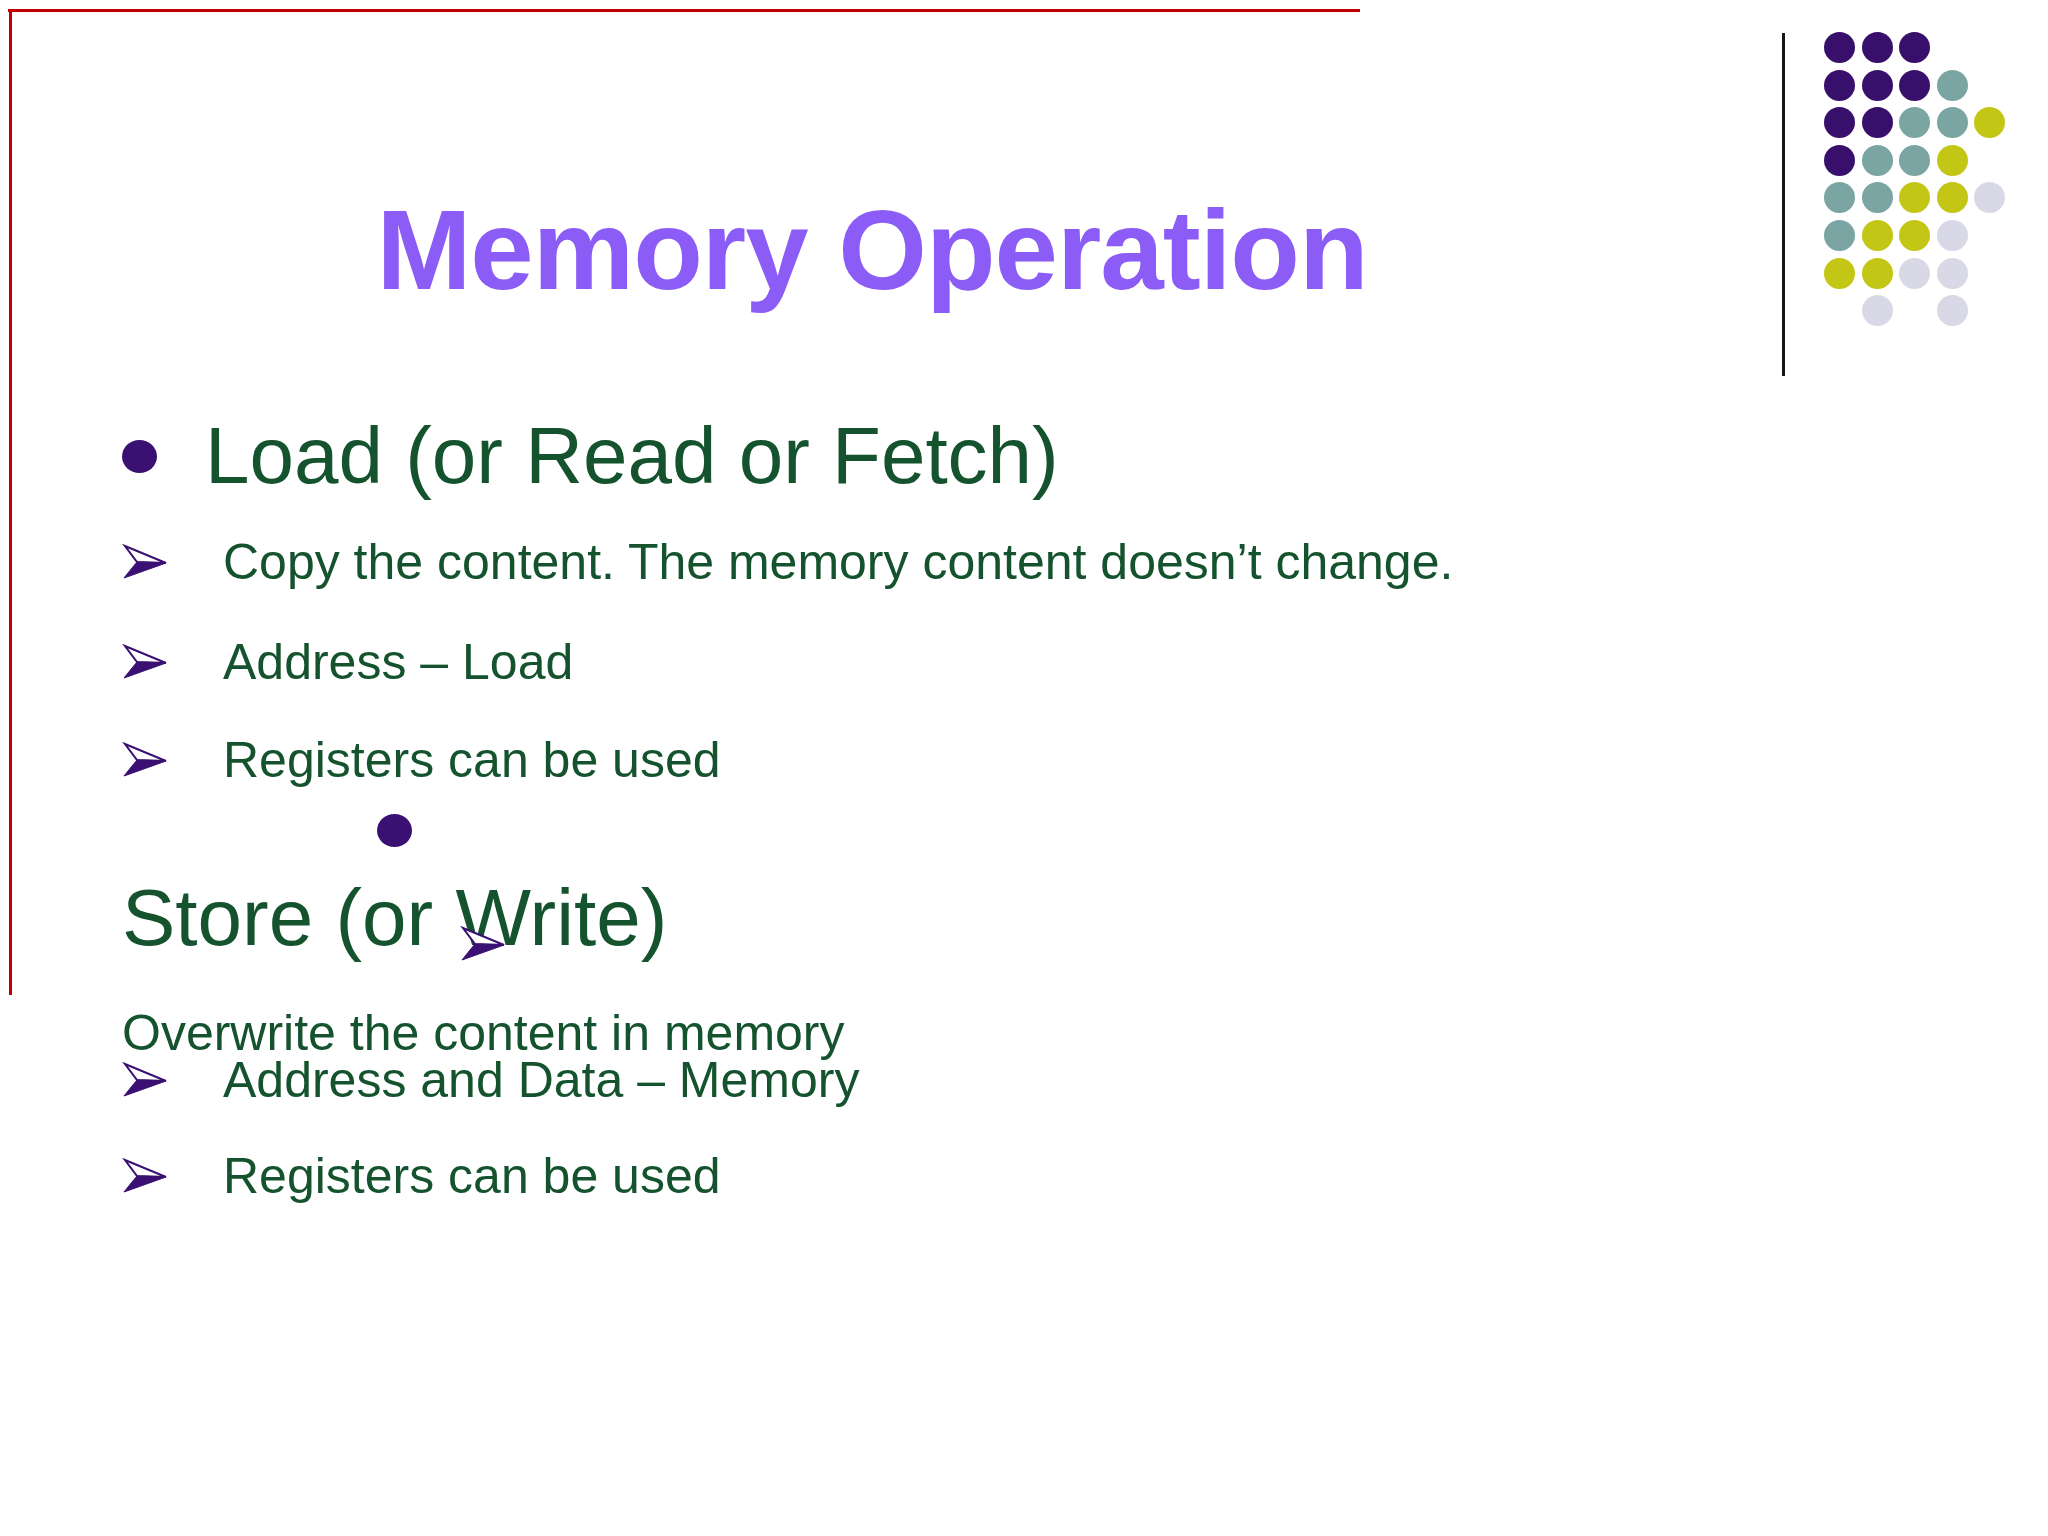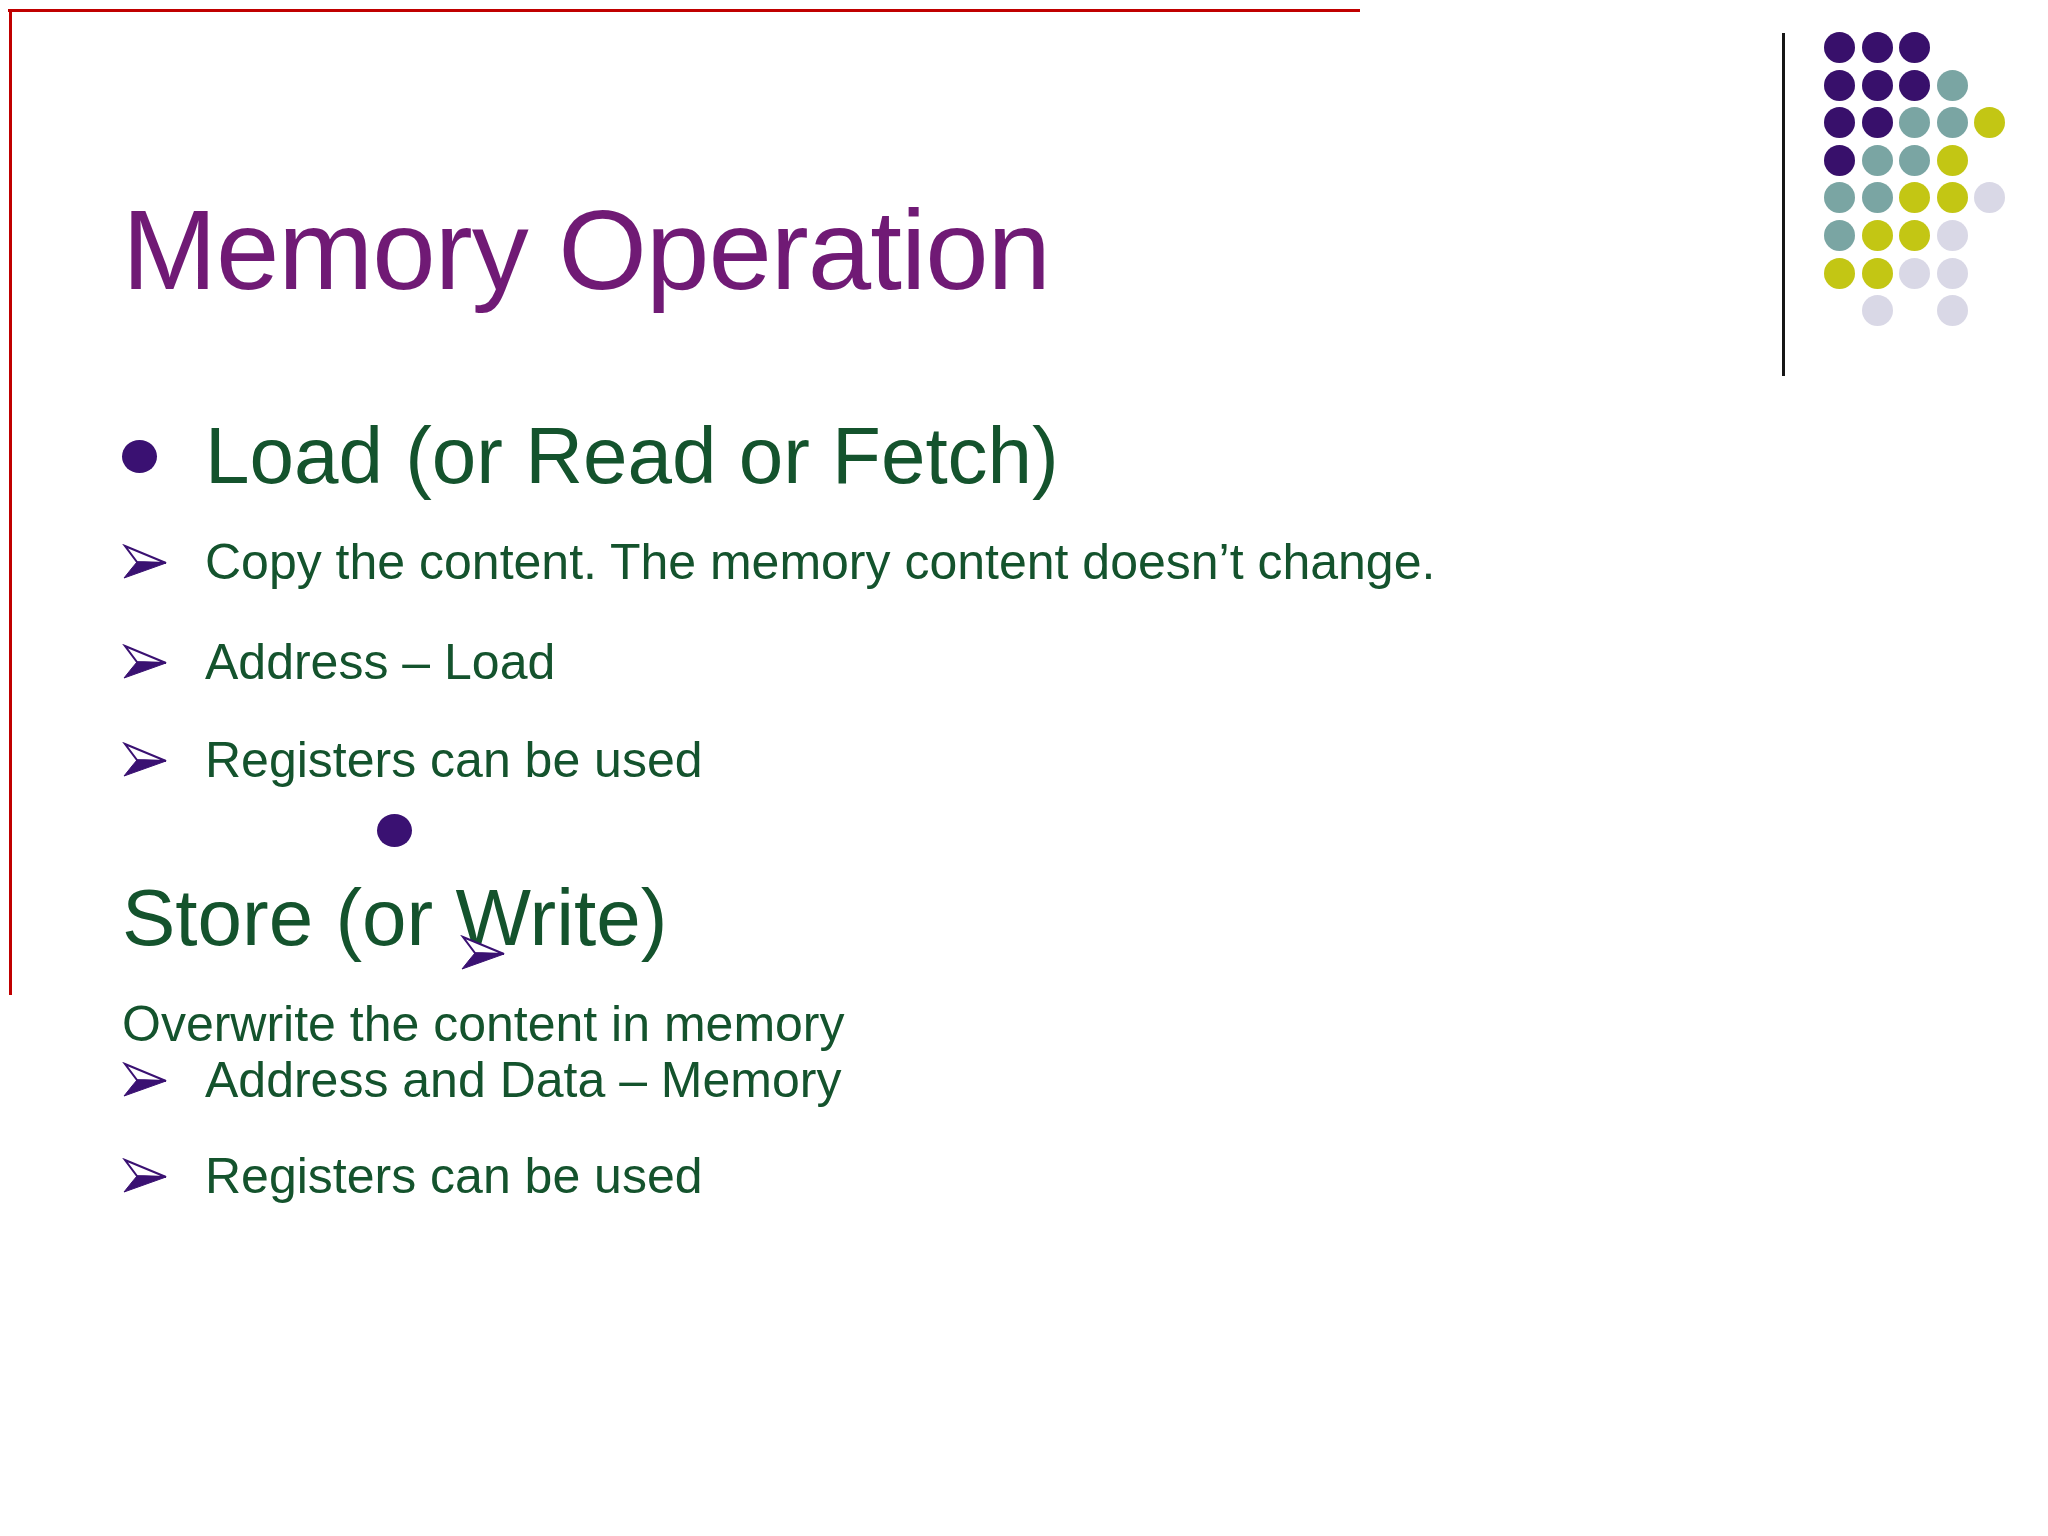--- a/index.html
+++ b/index.html
@@ -7,27 +7,27 @@
     width:2048px;height:1536px;background:#ffffff;overflow:hidden;position:relative;
     font-family:"Liberation Sans","DejaVu Sans",sans-serif;
   }
   .slide{position:absolute;inset:0;}
   
   .rule-top{position:absolute;left:8px;top:9px;height:3px;background:#c00000;}
   .rule-left{position:absolute;left:9px;top:9px;width:3px;background:#c00000;}
   
   .title{
     position:absolute;left:122px;top:186px;width:1500px;
-    font-size:114px;font-weight:normal;line-height:1.12;color:#701a75;
-    letter-spacing:-1px;white-space:nowrap;
+    font-size:114px;font-weight:bold;line-height:1.12;color:#8b5cf6;
+    letter-spacing:-1px;white-space:nowrap;text-align:center;
   }
   
   .row{position:absolute;left:122px;display:flex;align-items:center;white-space:nowrap;color:#14532d;justify-content:center;}
   .row.l1{height:100px;font-size:80px;}
-  .row.l2{height:80px;font-size:50px;}
+  .row.l2{height:80px;font-size:50px;gap:18px;}
   .bullet-box{flex:0 0 83px;display:flex;align-items:center;}
   .cbullet{width:35px;height:33px;border-radius:50%;background:#3a1172;}
   .abullet{width:47px;height:36px;}
   .btext{display:block;}
   
   .vline{position:absolute;left:1782px;top:33px;width:3px;height:343px;background:#161616;}
   
   .dot{position:absolute;border-radius:50%;}
 </style>
 </head>

